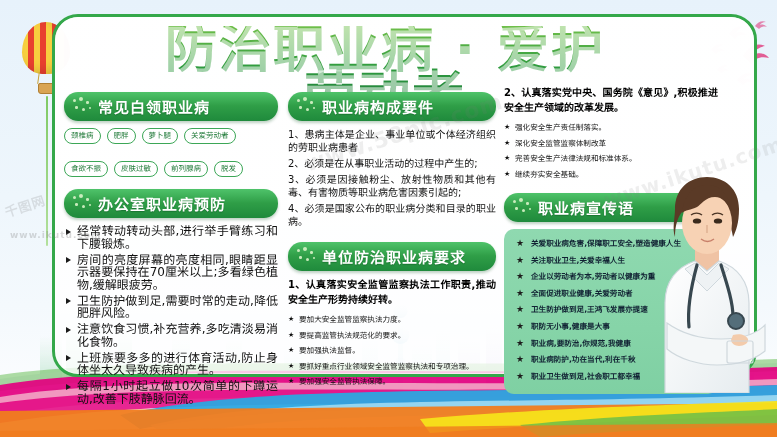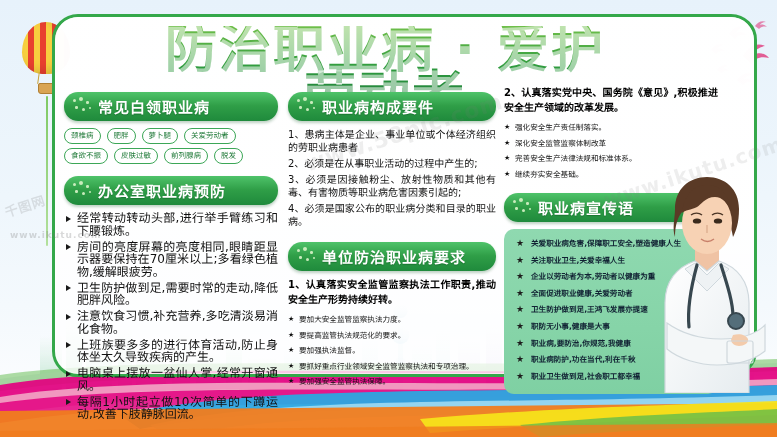--- a/index.html
+++ b/index.html
@@ -107,21 +107,21 @@
   .hdr .dots i:nth-child(4){ left:3px;  top:9px;  width:2.5px;height:2.5px; }
   .hdr .dots i:nth-child(5){ left:10px; top:11px; width:3px;height:3px; }
   .hdr .dots i:nth-child(6){ left:17px; top:10px; width:2px;height:2px; }
   .hdr-text {
     color:#fff; font-size:15px; font-weight:bold; letter-spacing:1px;
     text-shadow:0 1px 1px rgba(0,60,20,.35);
     white-space:nowrap;
   }
 
   
-  .tags { display:flex; flex-wrap:wrap; gap:4px 6px; margin-top:6px; margin-bottom:4px; }
+  .tags { display:flex; flex-wrap:wrap; gap:17px 6px; margin-top:6px; margin-bottom:4px; }
   .tag {
     border:1px solid #3ca757;
     border-radius:9px;
     padding:2px 6px;
     font-size:7.5px;
     color:#1f7a38;
     background:rgba(255,255,255,.9);
     white-space:nowrap;
     line-height:10px;
   }
@@ -350,21 +350,20 @@
       </span>
       <span class="hdr-text">办公室职业病预防</span>
     </div>
 
     <ul class="blist">
       <li>经常转动转动头部,进行举手臂练习和下腰锻炼。</li>
       <li>房间的亮度屏幕的亮度相同,眼睛距显示器要保持在70厘米以上;多看绿色植物,缓解眼疲劳。</li>
       <li>卫生防护做到足,需要时常的走动,降低肥胖风险。</li>
       <li>注意饮食习惯,补充营养,多吃清淡易消化食物。</li>
       <li>上班族要多多的进行体育活动,防止身体坐太久导致疾病的产生。</li>
-      <li>电脑桌上摆放一盆仙人掌,经常开窗通风。</li>
       <li>每隔1小时起立做10次简单的下蹲运动,改善下肢静脉回流。</li>
     </ul>
   </div>
 
   <div class="col col-mid">
 
     <div class="hdr">
       <span class="dots">
         <i></i>
           <i></i>

